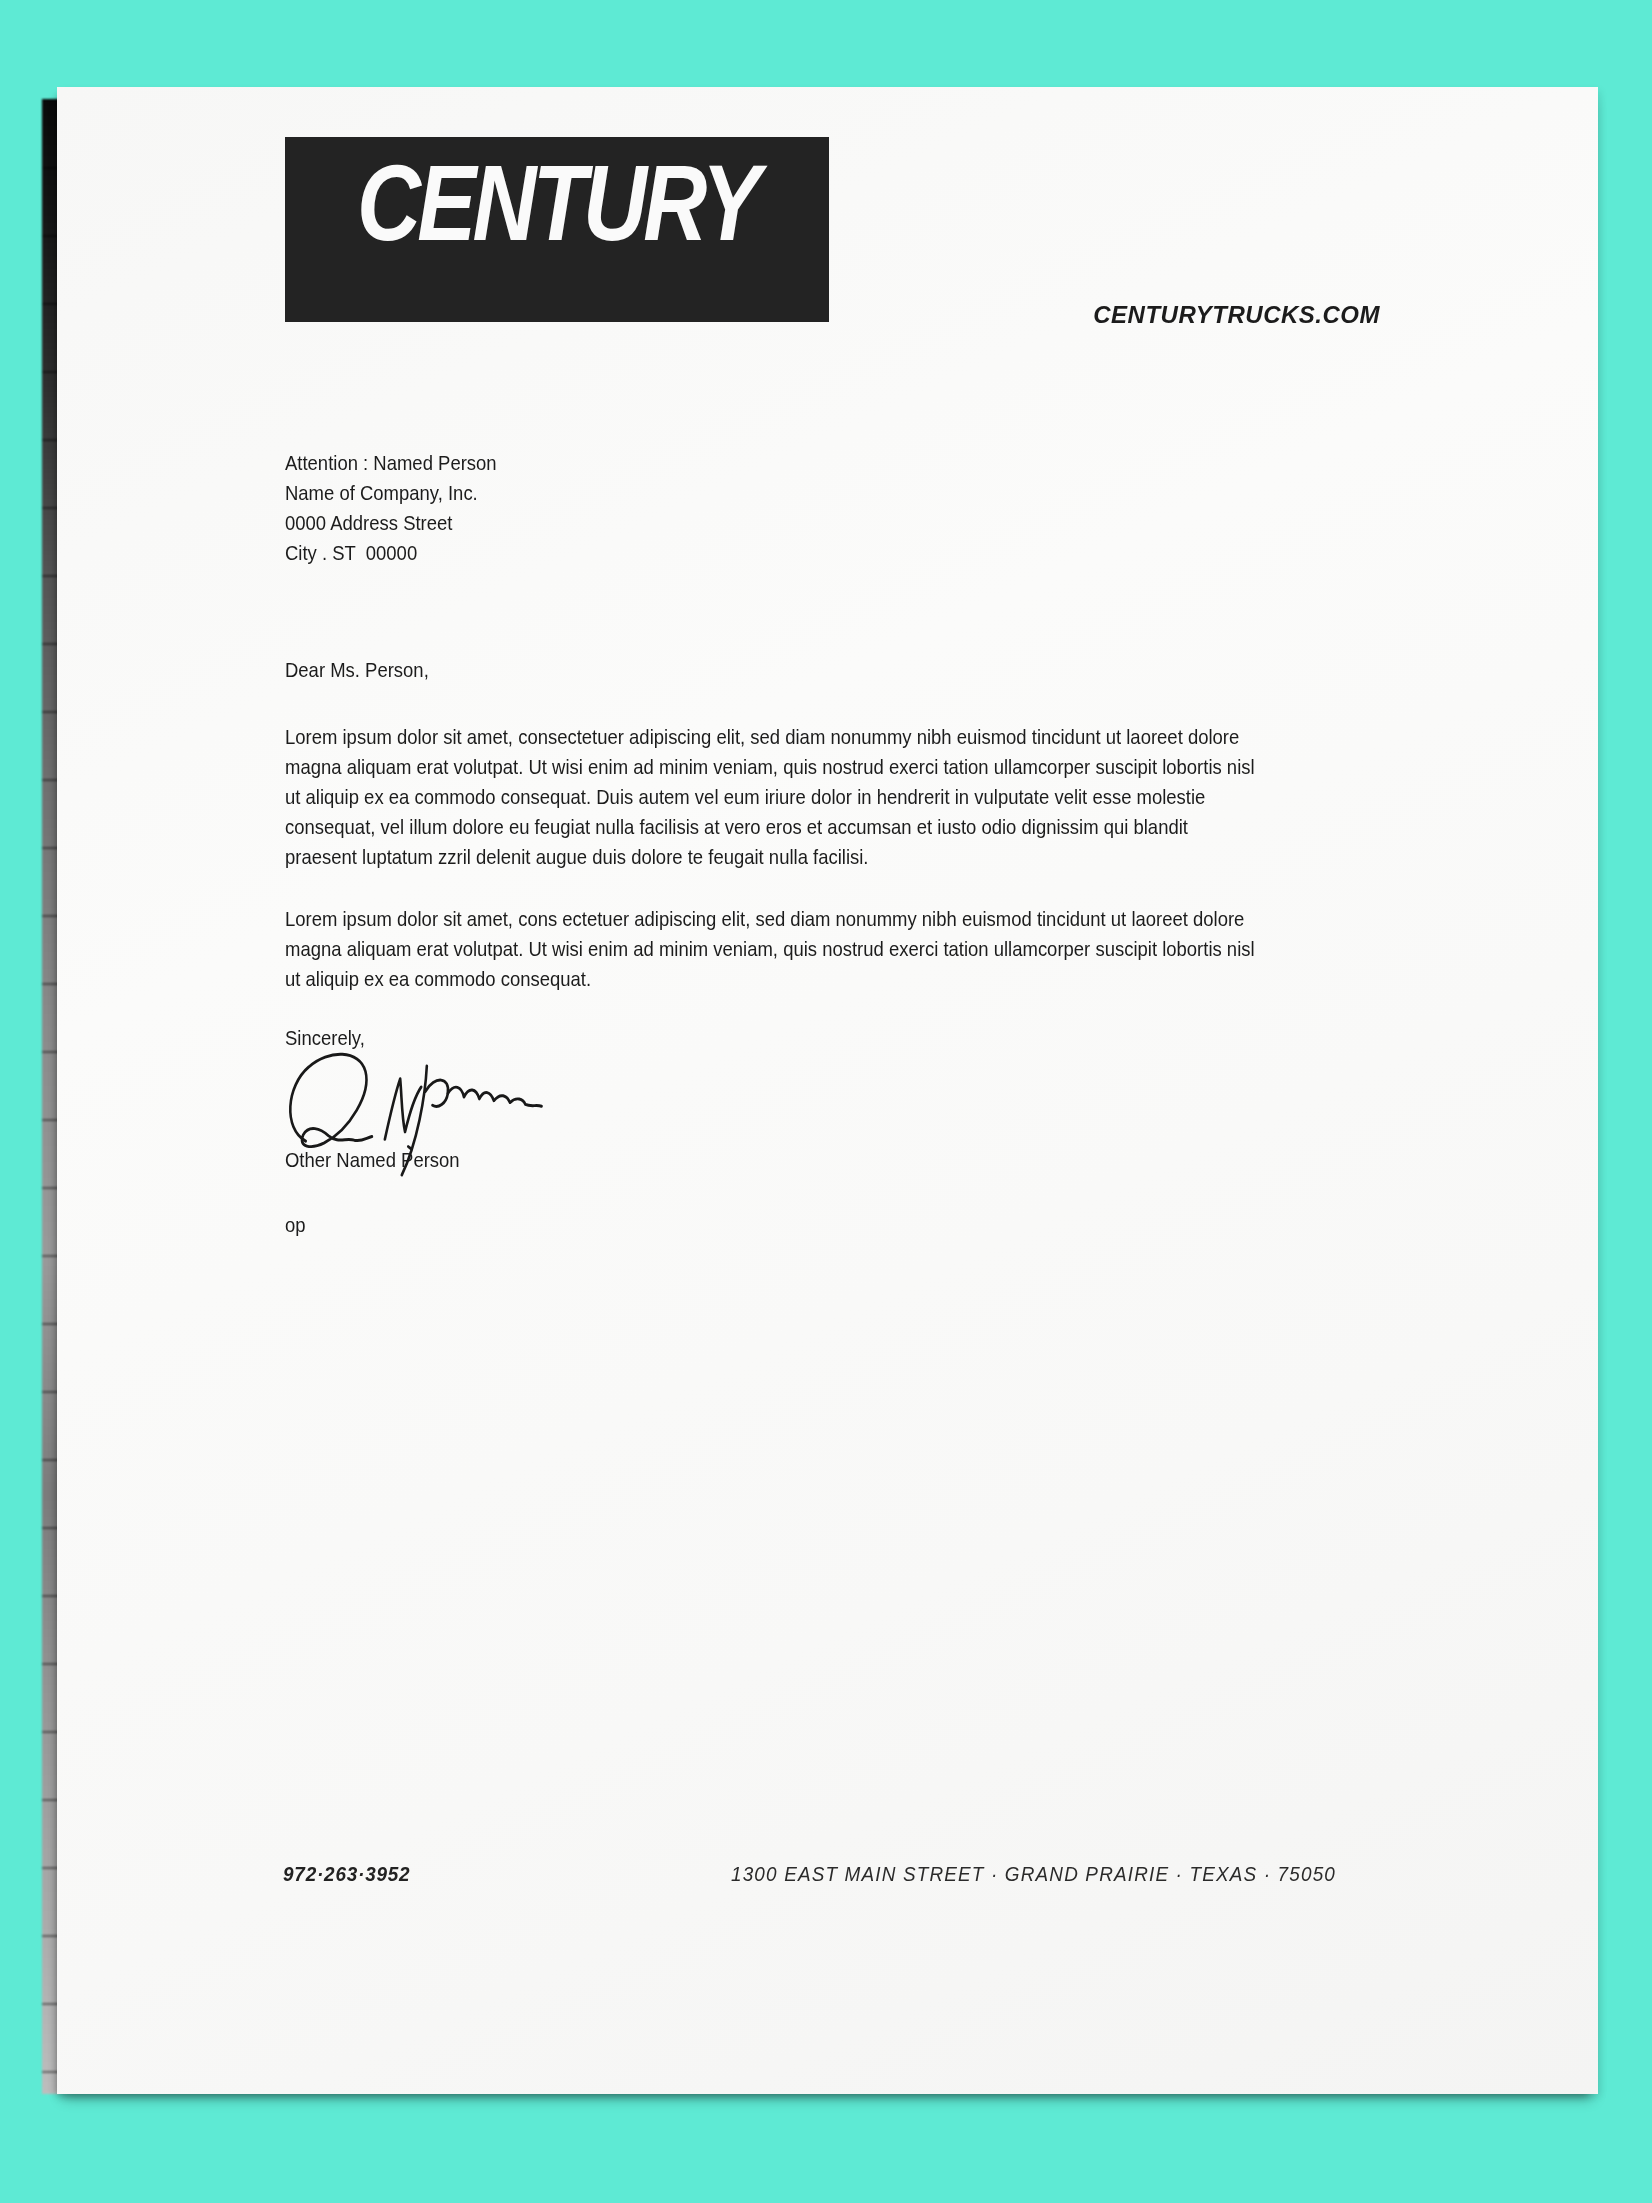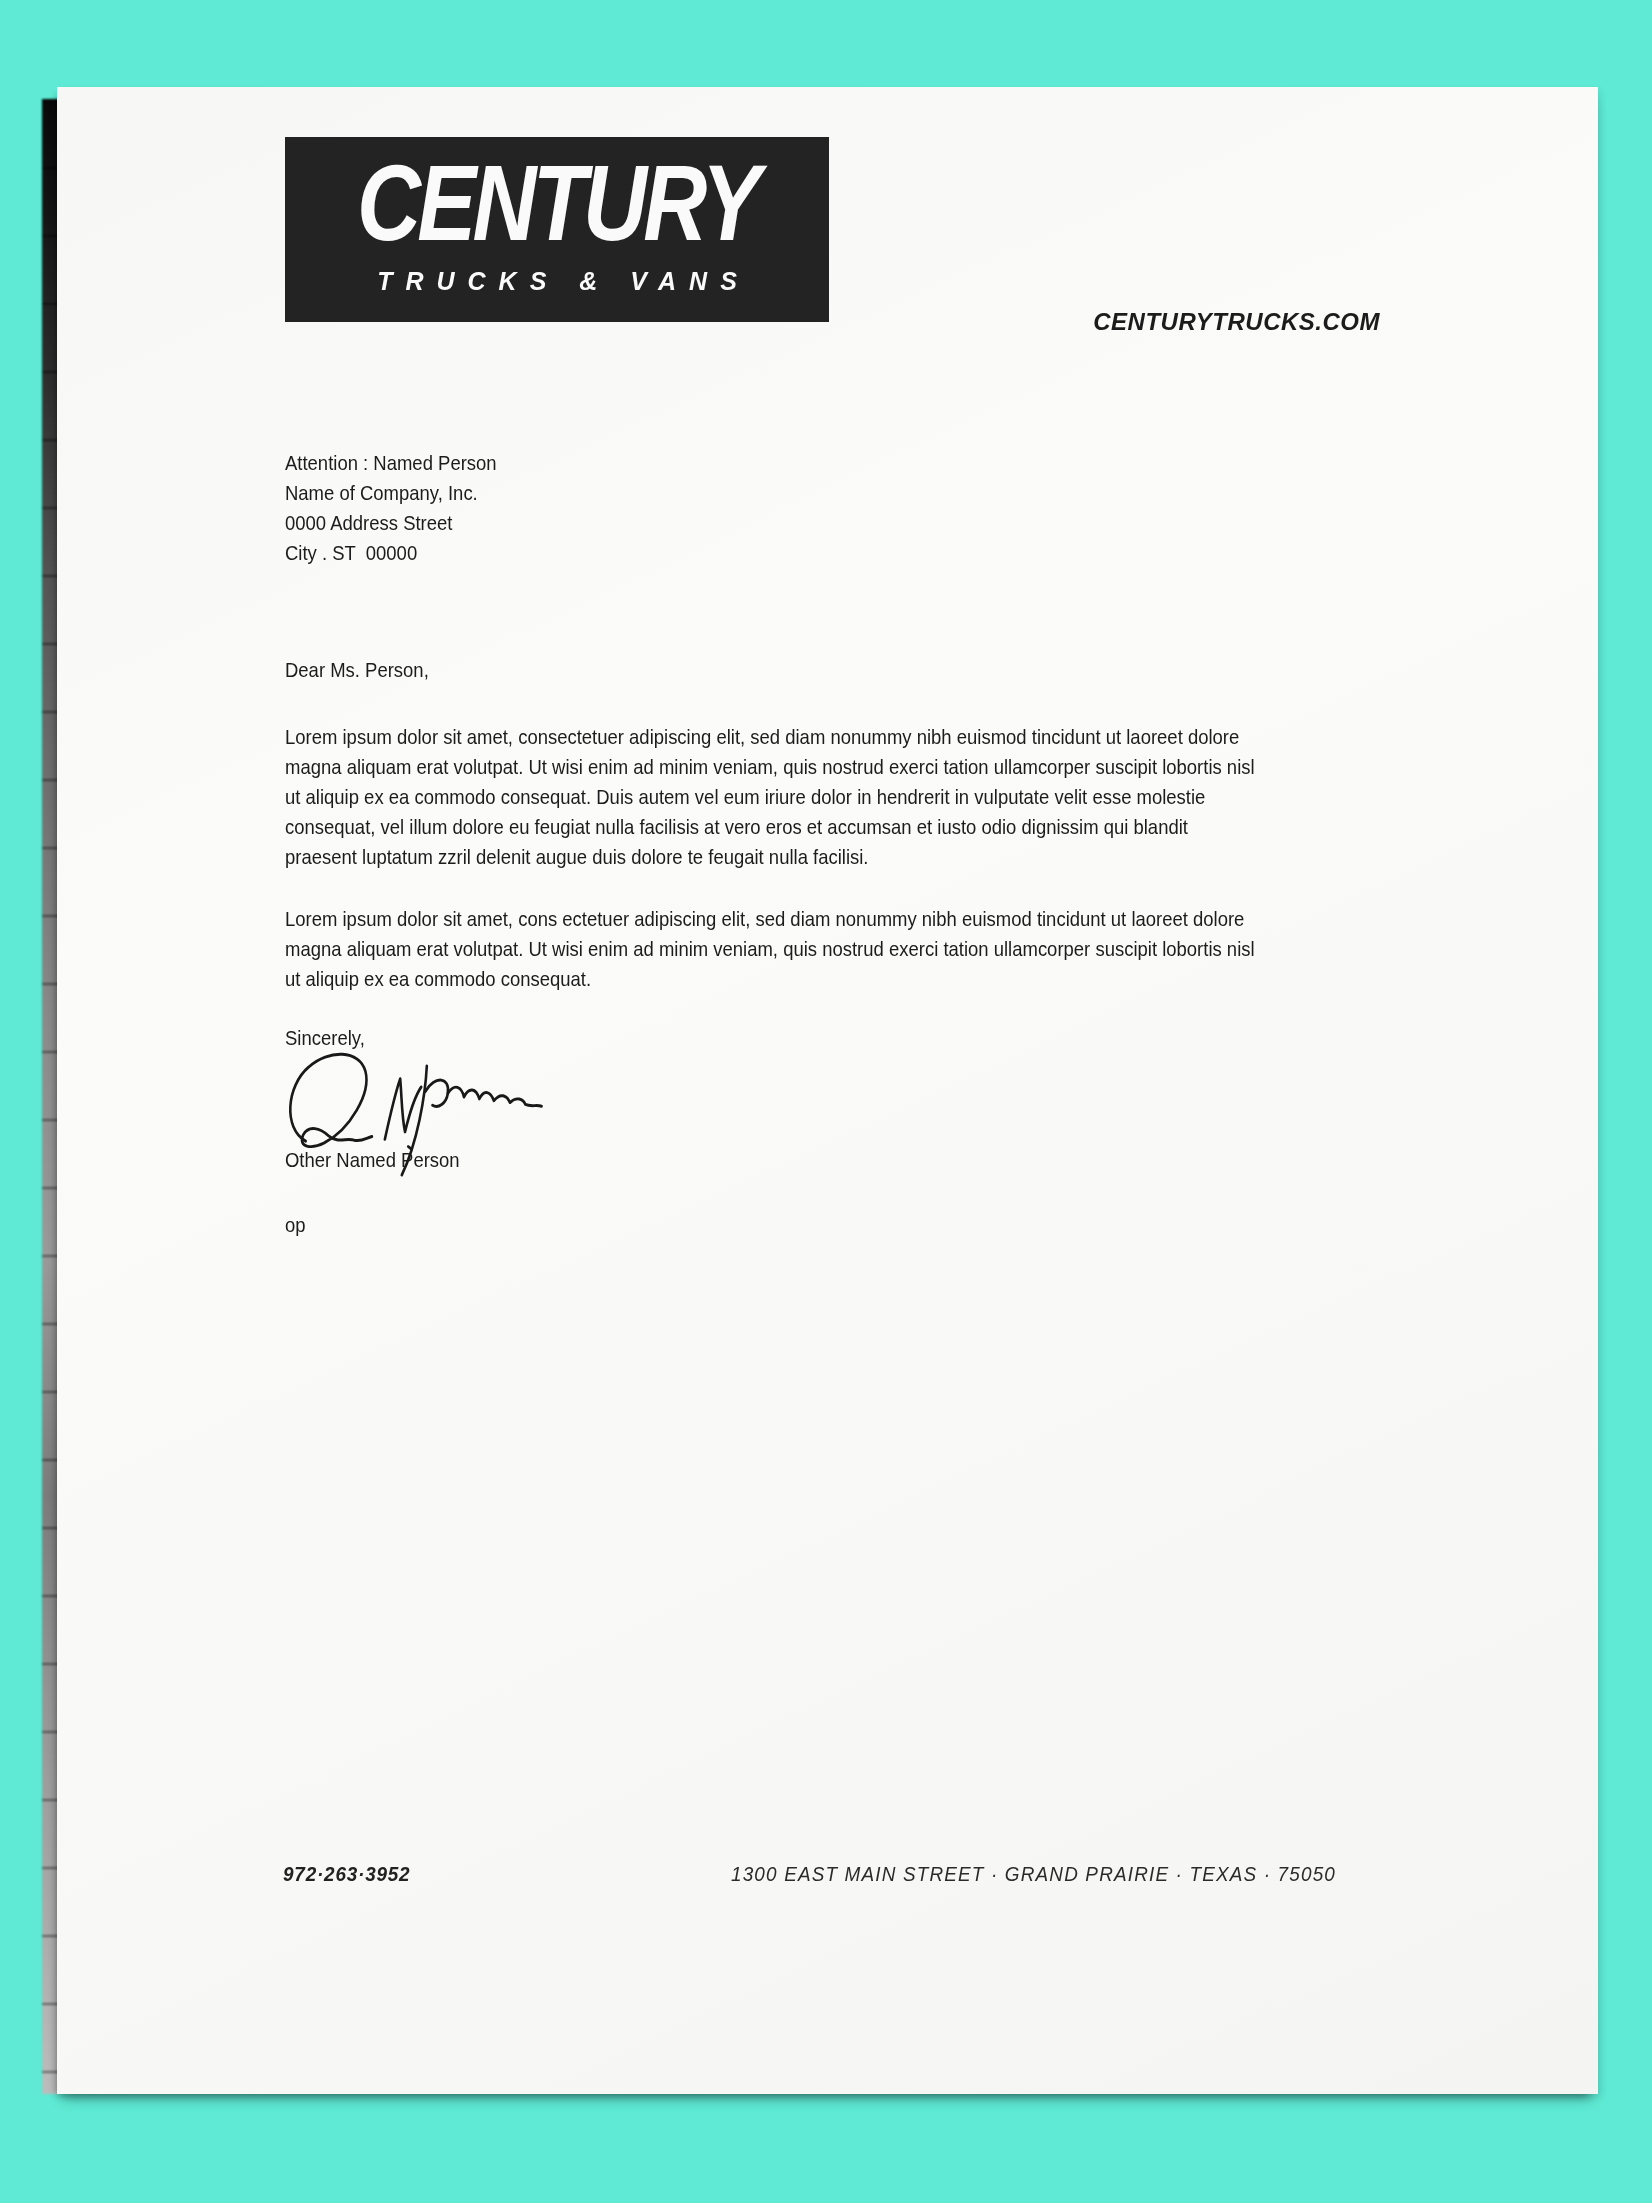--- a/index.html
+++ b/index.html
@@ -75,21 +75,20 @@
   }
   .website {
     position: absolute;
     top: 214px; right: 218px;
     font-weight: bold;
     font-style: italic;
     font-size: 24px;
     letter-spacing: 0.5px;
     color: #1c1c1c;
     white-space: nowrap;
-    margin-top: 7px;
   }
 
   
   .letter-body {
     position: absolute;
     left: 228px; top: 361px;
     width: 1286px;
     transform: scaleX(0.88);
     transform-origin: 0 0;
     color: #1c1c1c;
@@ -136,21 +135,20 @@
 <body>
 
 <div class="page">
 
   <div class="stack-edge"></div>
 
   <div class="paper">
 
     <div class="logo-box">
       <div class="logo-main">CENTURY</div>
-      <div class="logo-sub">TRUCKS &amp; VANS</div>
     </div>
     <div class="website">CENTURYTRUCKS.COM</div>
 
     <div class="letter-body">
 
       <div class="recipient-block">
         <div class="addr-line">Attention : Named Person</div>
         <div class="addr-line">Name of Company, Inc.</div>
         <div class="addr-line">0000 Address Street</div>
         <div class="addr-line">City . ST  00000</div>

